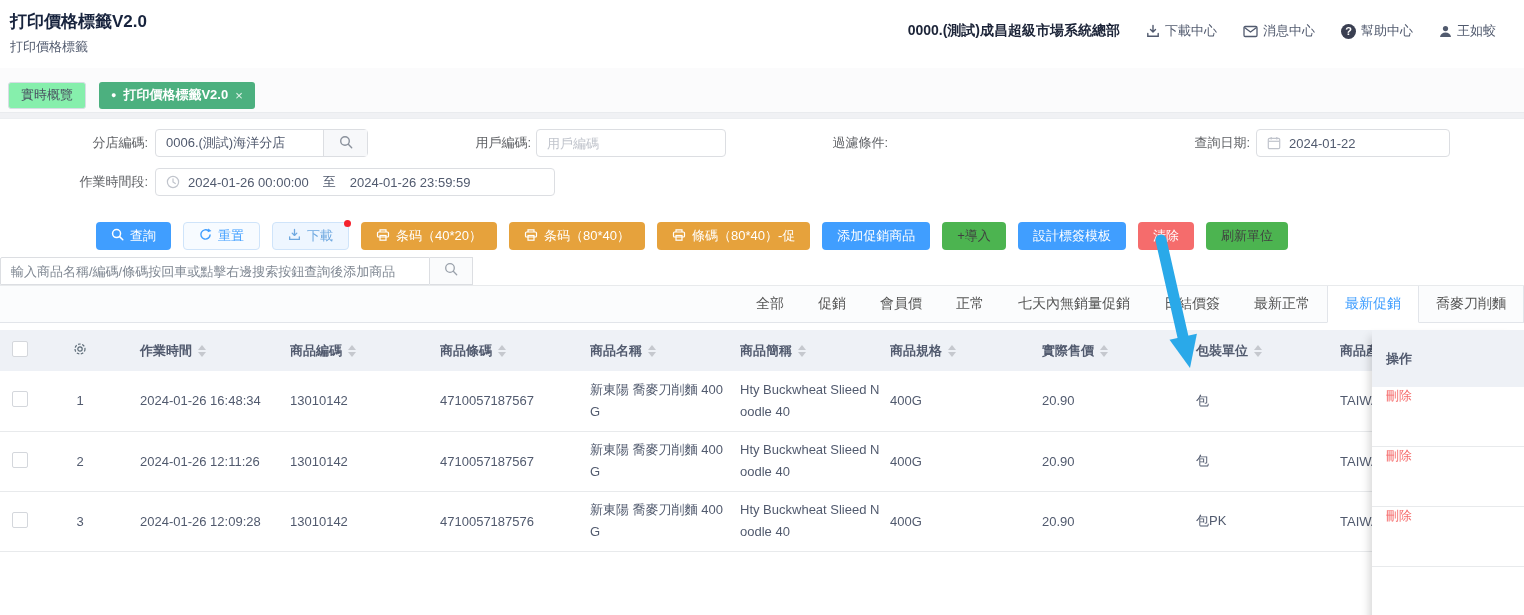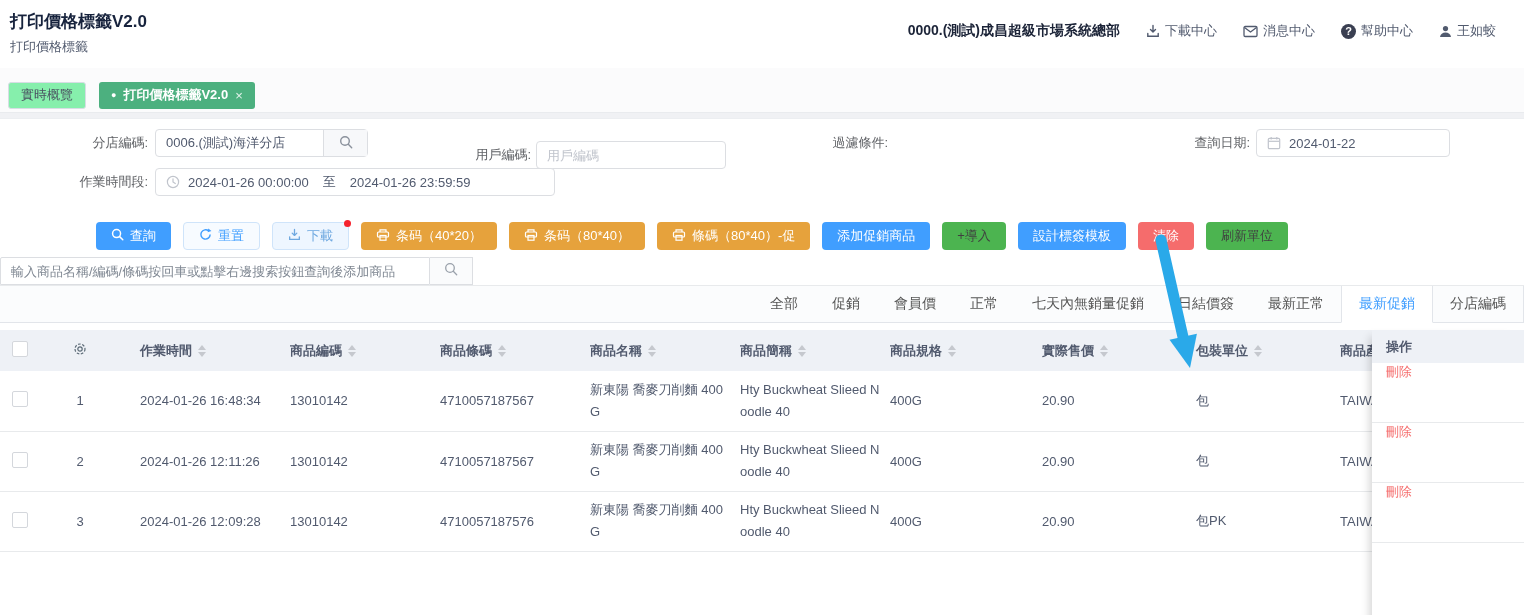--- a/index.html
+++ b/index.html
@@ -77,21 +77,21 @@
   .c-unit { width:150px; padding-left:6px; }
   .wrap2 { white-space:normal; word-break:break-all; line-height:22px; padding-right:10px; }
   .checkbox { width:16px; height:16px; border:1px solid #d4d7dc; border-radius:2px; background:#fff; display:inline-block; cursor:pointer; }
   .sorter { display:inline-flex; flex-direction:column; gap:2px; margin-left:6px; vertical-align:middle; }
   .sorter .up { width:0; height:0; border-left:4px solid transparent; border-right:4px solid transparent; border-bottom:5px solid #c5c8ce; }
   .sorter .down { width:0; height:0; border-left:4px solid transparent; border-right:4px solid transparent; border-top:5px solid #c5c8ce; }
   .gear { color:#5c6b77; display:inline-flex; cursor:pointer; }
 
   
   .op-col { position:absolute; top:0; right:0; bottom:-73px; width:152px; background:#fff; box-shadow:-9px 0 9px -7px rgba(0,0,0,.18); }
-  .op-head { height:33px; background:#eef1f6; display:flex; align-items:center; padding-left:14px; font-weight:bold; font-size:13px; color:#515a6e; }
+  .op-head { height:57px; background:#eef1f6; display:flex; align-items:center; padding-left:14px; font-weight:bold; font-size:13px; color:#515a6e; }
   .op-cell { height:60px; border-bottom:1px solid #e8eaec; display:flex; align-items:flex-start; padding-left:14px; }
   .link-danger { color:#f56c6c; font-size:13px; cursor:pointer; text-decoration:none; }
 
   
   .arrow-overlay { position:absolute; left:0; top:0; width:1524px; height:615px; pointer-events:none; z-index:50; }
 </style>
 </head>
 <body>
 
 <div class="page">
@@ -160,21 +160,21 @@
             <span>
               <svg width="14" height="14" viewBox="0 0 14 14">
                   <circle cx="6" cy="6" r="4.3" fill="none" stroke="currentColor" stroke-width="1.4"></circle>
                   <line x1="9.3" y1="9.3" x2="12.7" y2="12.7" stroke="currentColor" stroke-width="1.4" stroke-linecap="round"></line>
                 </svg>
             </span>
           </span>
         </div>
       </div>
 
-      <div class="fg" style="left:380px;top:12px;">
+      <div class="fg" style="left:380px;top:0;">
         <span class="flabel" style="width:151px;">用戶編碼:</span>
         <div class="ctrl input-wrap" style="margin-left:5px;width:190px;">
           <input placeholder="用戶編碼" style="">
         </div>
       </div>
 
       <div class="fg" style="left:740px;top:0;">
         <span class="flabel" style="width:148px;">過濾條件:</span>
       </div>
 
@@ -302,21 +302,21 @@
       <div class="cat-tab">
           <span>日結價簽</span>
         </div>
       <div class="cat-tab">
           <span>最新正常</span>
         </div>
       <div class="cat-tab active">
           <span>最新促銷</span>
         </div>
       <div class="cat-tab last">
-          <span>分店編碼</span>
+          <span>喬麥刀削麵</span>
         </div>
     </div>
 
     <div class="table-wrap">
       <table>
         <thead>
           <tr>
             <th class="c-check"><span class="checkbox"></span></th>
             <th class="c-idx">
               <span class="gear">

